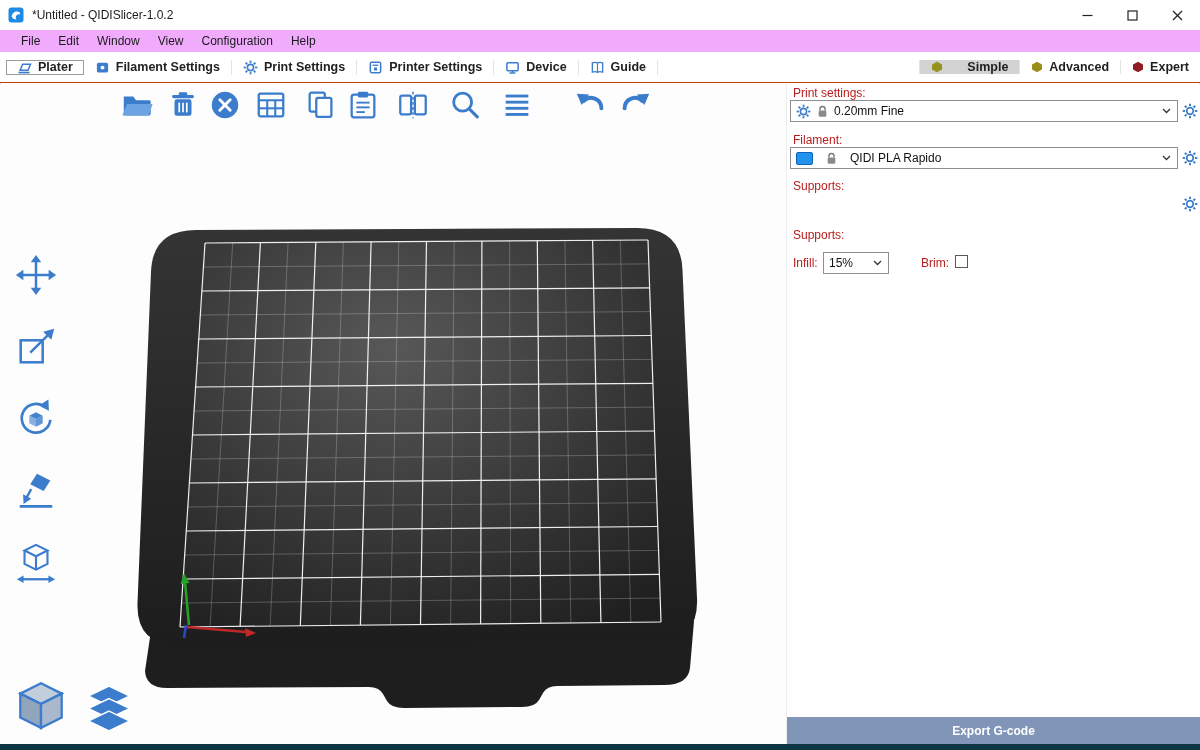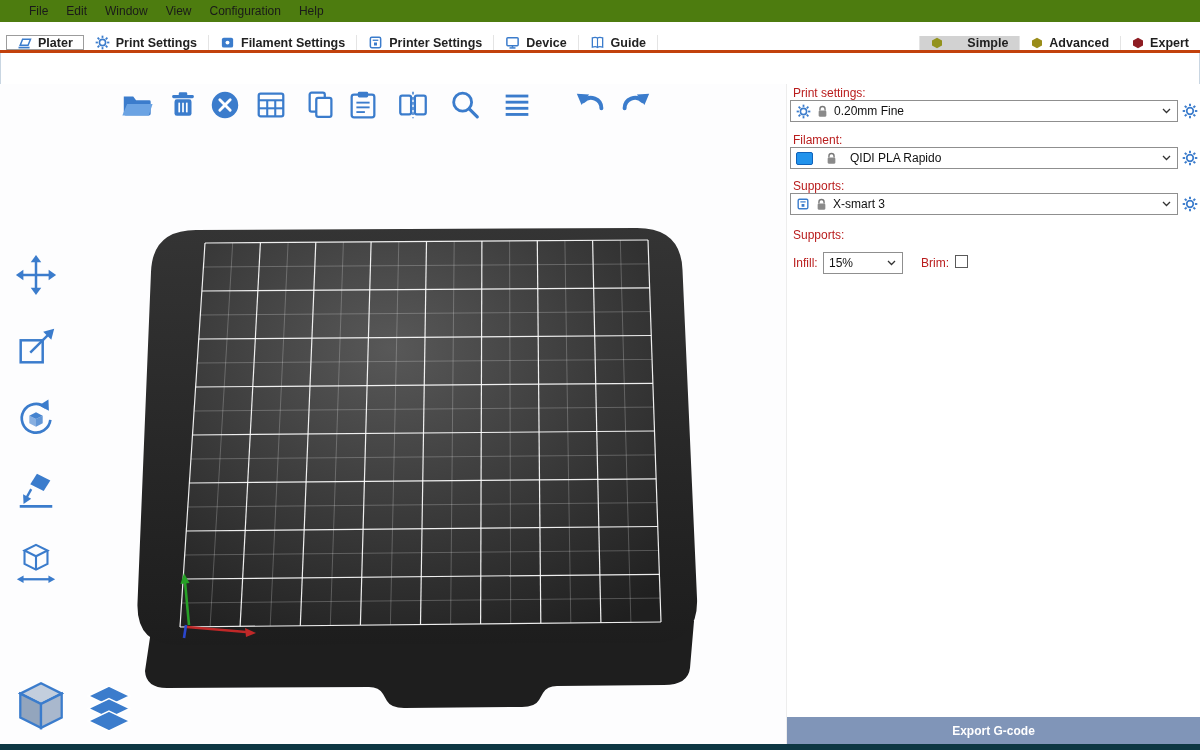--- a/index.html
+++ b/index.html
@@ -8,24 +8,24 @@
     position:relative; width:1200px; height:750px; background:#fff; overflow:hidden;
     font-family:"Liberation Sans", sans-serif; user-select:none;
     box-shadow: inset 0 0 0 1px #c9d6e2;
   }
   
   .titlebar { height:30px; display:flex; align-items:center; padding-left:8px; background:#fff; }
   .title-text { font-size:12px; color:#1b1b1b; margin-left:8px; }
   .wincontrols { margin-left:auto; display:flex; height:30px; }
   .winctl { width:45px; height:30px; display:flex; align-items:center; justify-content:center; color:#222; }
   
-  .menubar { height:22px; display:flex; align-items:center; padding-left:20px; background:#4d7c0f; }
+  .menubar { height:22px; display:flex; align-items:center; padding-left:12px; background:#f0abfc; }
   .menu-item { font-size:12px; color:#1a1a1a; padding:3px 9px; }
   
-  .tabbar { height:31px; display:flex; align-items:flex-end; background:#fff; border-bottom:3px solid #c2410c; padding-left:6px; }
+  .tabbar { height:31px; display:flex; align-items:center; background:#fff; border-bottom:1px solid #c2410c; padding-left:6px; }
   .tab { display:flex; align-items:center; gap:6px; padding:0 11px; font-size:12.5px; font-weight:bold; color:#1f1f1f; border-right:1px solid #e4e4e4; color:#222; }
   .tab.selected { outline:1px solid #9c9c9c; outline-offset:-1px; background:#fff; border-right:none; }
   .tab .ticon16 { display:flex; color:#3b7ccc; }
   .modes { margin-left:auto; display:flex; align-items:stretch; }
   .mode { display:flex; align-items:center; gap:6px; padding:0 11px; font-size:12.5px; font-weight:bold; color:#1f1f1f; border-left:1px solid #e4e4e4; }
   .mode.selected { background:#d2d2d2;gap:24px; }
   
   .content { position:absolute; top:84px; left:0; right:0; bottom:6px; display:flex; }
   .bottomstrip { position:absolute; left:0; right:0; bottom:0; height:6px; background:#0d3743; }
   .viewport { width:786px; position:relative; background:#fdfdfe; overflow:hidden; }
@@ -50,66 +50,93 @@
   .checkbox { position:absolute; width:13px; height:13px; border:1px solid #5a5a5a; background:#fff; }
   .export-btn { position:absolute; left:0; right:0; bottom:0; height:27px; background:#8095b8; color:#fff;
                 font-weight:bold; font-size:12px; display:flex; align-items:center; justify-content:center;margin-top:30px; }
   svg { display:block; }
 </style>
 </head>
 <body>
 
 <div id="app">
 
+  <div class="titlebar">
+    <span>
+      <svg width="16" height="16" viewBox="0 0 16 16">
+        <rect x="0.5" y="0.5" width="15" height="15" rx="3" fill="#1d8ae4"></rect>
+        <path d="M3.5 9.5 Q5 4 9.5 4.5 Q12.5 5 12 7.5 Q9.5 6.5 8 9 Q7 11 8.5 12.5 Q5 12.5 3.5 9.5 Z" fill="#fff"></path>
+      </svg>
+    </span>
+    <span class="title-text">*Untitled - QIDISlicer-1.0.2</span>
+    <div class="wincontrols">
+      <div class="winctl">
+        <svg width="11" height="11" viewBox="0 0 11 11">
+            <line x1="0.5" y1="5.5" x2="10.5" y2="5.5" stroke="#222" stroke-width="1.2"></line>
+          </svg>
+      </div>
+      <div class="winctl">
+        <svg width="11" height="11" viewBox="0 0 11 11">
+            <rect x="1" y="1" width="9" height="9" fill="none" stroke="#222" stroke-width="1.2"></rect>
+          </svg>
+      </div>
+      <div class="winctl">
+        <svg width="11" height="11" viewBox="0 0 11 11">
+          <line x1="1" y1="1" x2="10" y2="10" stroke="#222" stroke-width="1.2"></line>
+          <line x1="10" y1="1" x2="1" y2="10" stroke="#222" stroke-width="1.2"></line>
+        </svg>
+      </div>
+    </div>
+  </div>
 
   <div class="menubar">
     <span class="menu-item">File</span>
     <span class="menu-item">Edit</span>
     <span class="menu-item">Window</span>
     <span class="menu-item">View</span>
     <span class="menu-item">Configuration</span>
     <span class="menu-item">Help</span>
   </div>
 
   <div class="tabbar">
     <div class="tab selected">
       <span class="ticon16">
         <svg width="15" height="15" viewBox="0 0 16 16">
           <polygon points="3.4,11 6,4.5 14.4,4.5 11.8,11" fill="none" stroke="currentColor" stroke-width="1.6"></polygon>
           <line x1="1.6" y1="13.4" x2="13.4" y2="13.4" stroke="currentColor" stroke-width="1.8"></line>
         </svg>
       </span>
       <span>Plater</span>
+    </div>
+    <div class="tab">
+      <span class="ticon16">
+        <svg width="15" height="15" viewBox="0 0 16 16">
+          <rect x="2" y="2.8" width="12" height="10.6" rx="2" fill="currentColor"></rect>
+          <circle cx="8" cy="8.1" r="2.1" fill="#fff"></circle>
+        </svg>
+      </span>
+      <span>Filament Settings</span>
     </div>
     <div class="tab">
       <span class="ticon16">
         <svg width="15" height="15" viewBox="0 0 16 16">
           <circle cx="8" cy="8" r="3.3" fill="none" stroke="currentColor" stroke-width="1.7"></circle>
           <g stroke="currentColor" stroke-width="1.9">
             <line x1="12.9" y1="8" x2="15.3" y2="8"></line>
               <line x1="11.46" y1="11.46" x2="13.2" y2="13.2"></line>
             <line x1="8" y1="12.9" x2="8" y2="15.3"></line>
               <line x1="4.54" y1="11.46" x2="2.8" y2="13.2"></line>
             <line x1="3.1" y1="8" x2="0.7" y2="8"></line>
               <line x1="4.54" y1="4.54" x2="2.8" y2="2.8"></line>
             <line x1="8" y1="3.1" x2="8" y2="0.7"></line>
               <line x1="11.46" y1="4.54" x2="13.2" y2="2.8"></line>
           </g>
         </svg>
       </span>
       <span>Print Settings</span>
-    </div>
-    <div class="tab">
-      <span class="ticon16">
-        <svg width="15" height="15" viewBox="0 0 16 16">
-          <rect x="2" y="2.8" width="12" height="10.6" rx="2" fill="currentColor"></rect>
-          <circle cx="8" cy="8.1" r="2.1" fill="#fff"></circle>
-        </svg>
-      </span>
-      <span>Filament Settings</span>
     </div>
     <div class="tab">
       <span class="ticon16">
         <svg width="15" height="15" viewBox="0 0 16 16">
           <rect x="2.5" y="2.5" width="11" height="11" rx="1.5" fill="none" stroke="currentColor" stroke-width="1.6"></rect>
           <line x1="5" y1="5.6" x2="11" y2="5.6" stroke="currentColor" stroke-width="1.4"></line>
           <rect x="6.4" y="8" width="3.2" height="3.2" fill="currentColor"></rect>
         </svg>
       </span>
       <span>Printer Settings</span>
@@ -445,61 +472,40 @@
               <line x1="4.54" y1="11.46" x2="2.8" y2="13.2"></line>
             <line x1="3.1" y1="8" x2="0.7" y2="8"></line>
               <line x1="4.54" y1="4.54" x2="2.8" y2="2.8"></line>
             <line x1="8" y1="3.1" x2="8" y2="0.7"></line>
               <line x1="11.46" y1="4.54" x2="13.2" y2="2.8"></line>
           </g>
         </svg>
       </div>
 
       <div class="slabel" style="top:95px">Supports:</div>
-      <div class="combo" style="top:109px; left:3px; width:388px;">
-        <span style="color:#3b7ccc; display:flex;">
-          <svg width="14" height="14" viewBox="0 0 16 16">
-            <rect x="2.5" y="2.5" width="11" height="11" rx="1.5" fill="none" stroke="currentColor" stroke-width="1.6"></rect>
-            <line x1="5" y1="5.6" x2="11" y2="5.6" stroke="currentColor" stroke-width="1.4"></line>
-            <rect x="6.4" y="8" width="3.2" height="3.2" fill="currentColor"></rect>
-          </svg>
-        </span>
-        <span style="display:flex;">
-          <svg width="11" height="13" viewBox="0 0 12 14">
-            <path d="M3.2 6 V4.4 a2.8 2.8 0 0 1 5.6 0 V6" fill="none" stroke="#777" stroke-width="1.5"></path>
-            <rect x="1.8" y="6" width="8.4" height="6.6" rx="1.2" fill="#8a8a8a"></rect>
-          </svg>
-        </span>
-        <span class="combo-text">X-smart 3</span>
-        <span class="caret">
-          <svg width="9" height="6" viewBox="0 0 9 6">
-              <polyline points="1,1 4.5,4.5 8,1" fill="none" stroke="#333" stroke-width="1.3"></polyline>
-            </svg>
-        </span>
-      </div>
       <div class="gear-btn" style="top:112px; right:2px;">
         <svg width="16" height="16" viewBox="0 0 16 16">
           <circle cx="8" cy="8" r="3.3" fill="none" stroke="currentColor" stroke-width="1.7"></circle>
           <g stroke="currentColor" stroke-width="1.9">
             <line x1="12.9" y1="8" x2="15.3" y2="8"></line>
               <line x1="11.46" y1="11.46" x2="13.2" y2="13.2"></line>
             <line x1="8" y1="12.9" x2="8" y2="15.3"></line>
               <line x1="4.54" y1="11.46" x2="2.8" y2="13.2"></line>
             <line x1="3.1" y1="8" x2="0.7" y2="8"></line>
               <line x1="4.54" y1="4.54" x2="2.8" y2="2.8"></line>
             <line x1="8" y1="3.1" x2="8" y2="0.7"></line>
               <line x1="11.46" y1="4.54" x2="13.2" y2="2.8"></line>
           </g>
         </svg>
       </div>
 
       <div class="slabel" style="top:144px; line-height:14px;">Supports:</div>
 
       <div class="slabel" style="top:172px">Infill:</div>
-      <div class="combo" style="top:168px; left:36px; width:80px;">
+      <div class="combo" style="top:168px; left:36px; width:66px;">
         <span class="combo-text">15%</span>
         <span class="caret">
           <svg width="9" height="6" viewBox="0 0 9 6">
               <polyline points="1,1 4.5,4.5 8,1" fill="none" stroke="#333" stroke-width="1.3"></polyline>
             </svg>
         </span>
       </div>
       <div class="slabel" style="top:172px; left:134px;">Brim:</div>
       <div class="checkbox" style="top:171px; left:168px;"></div>
 

